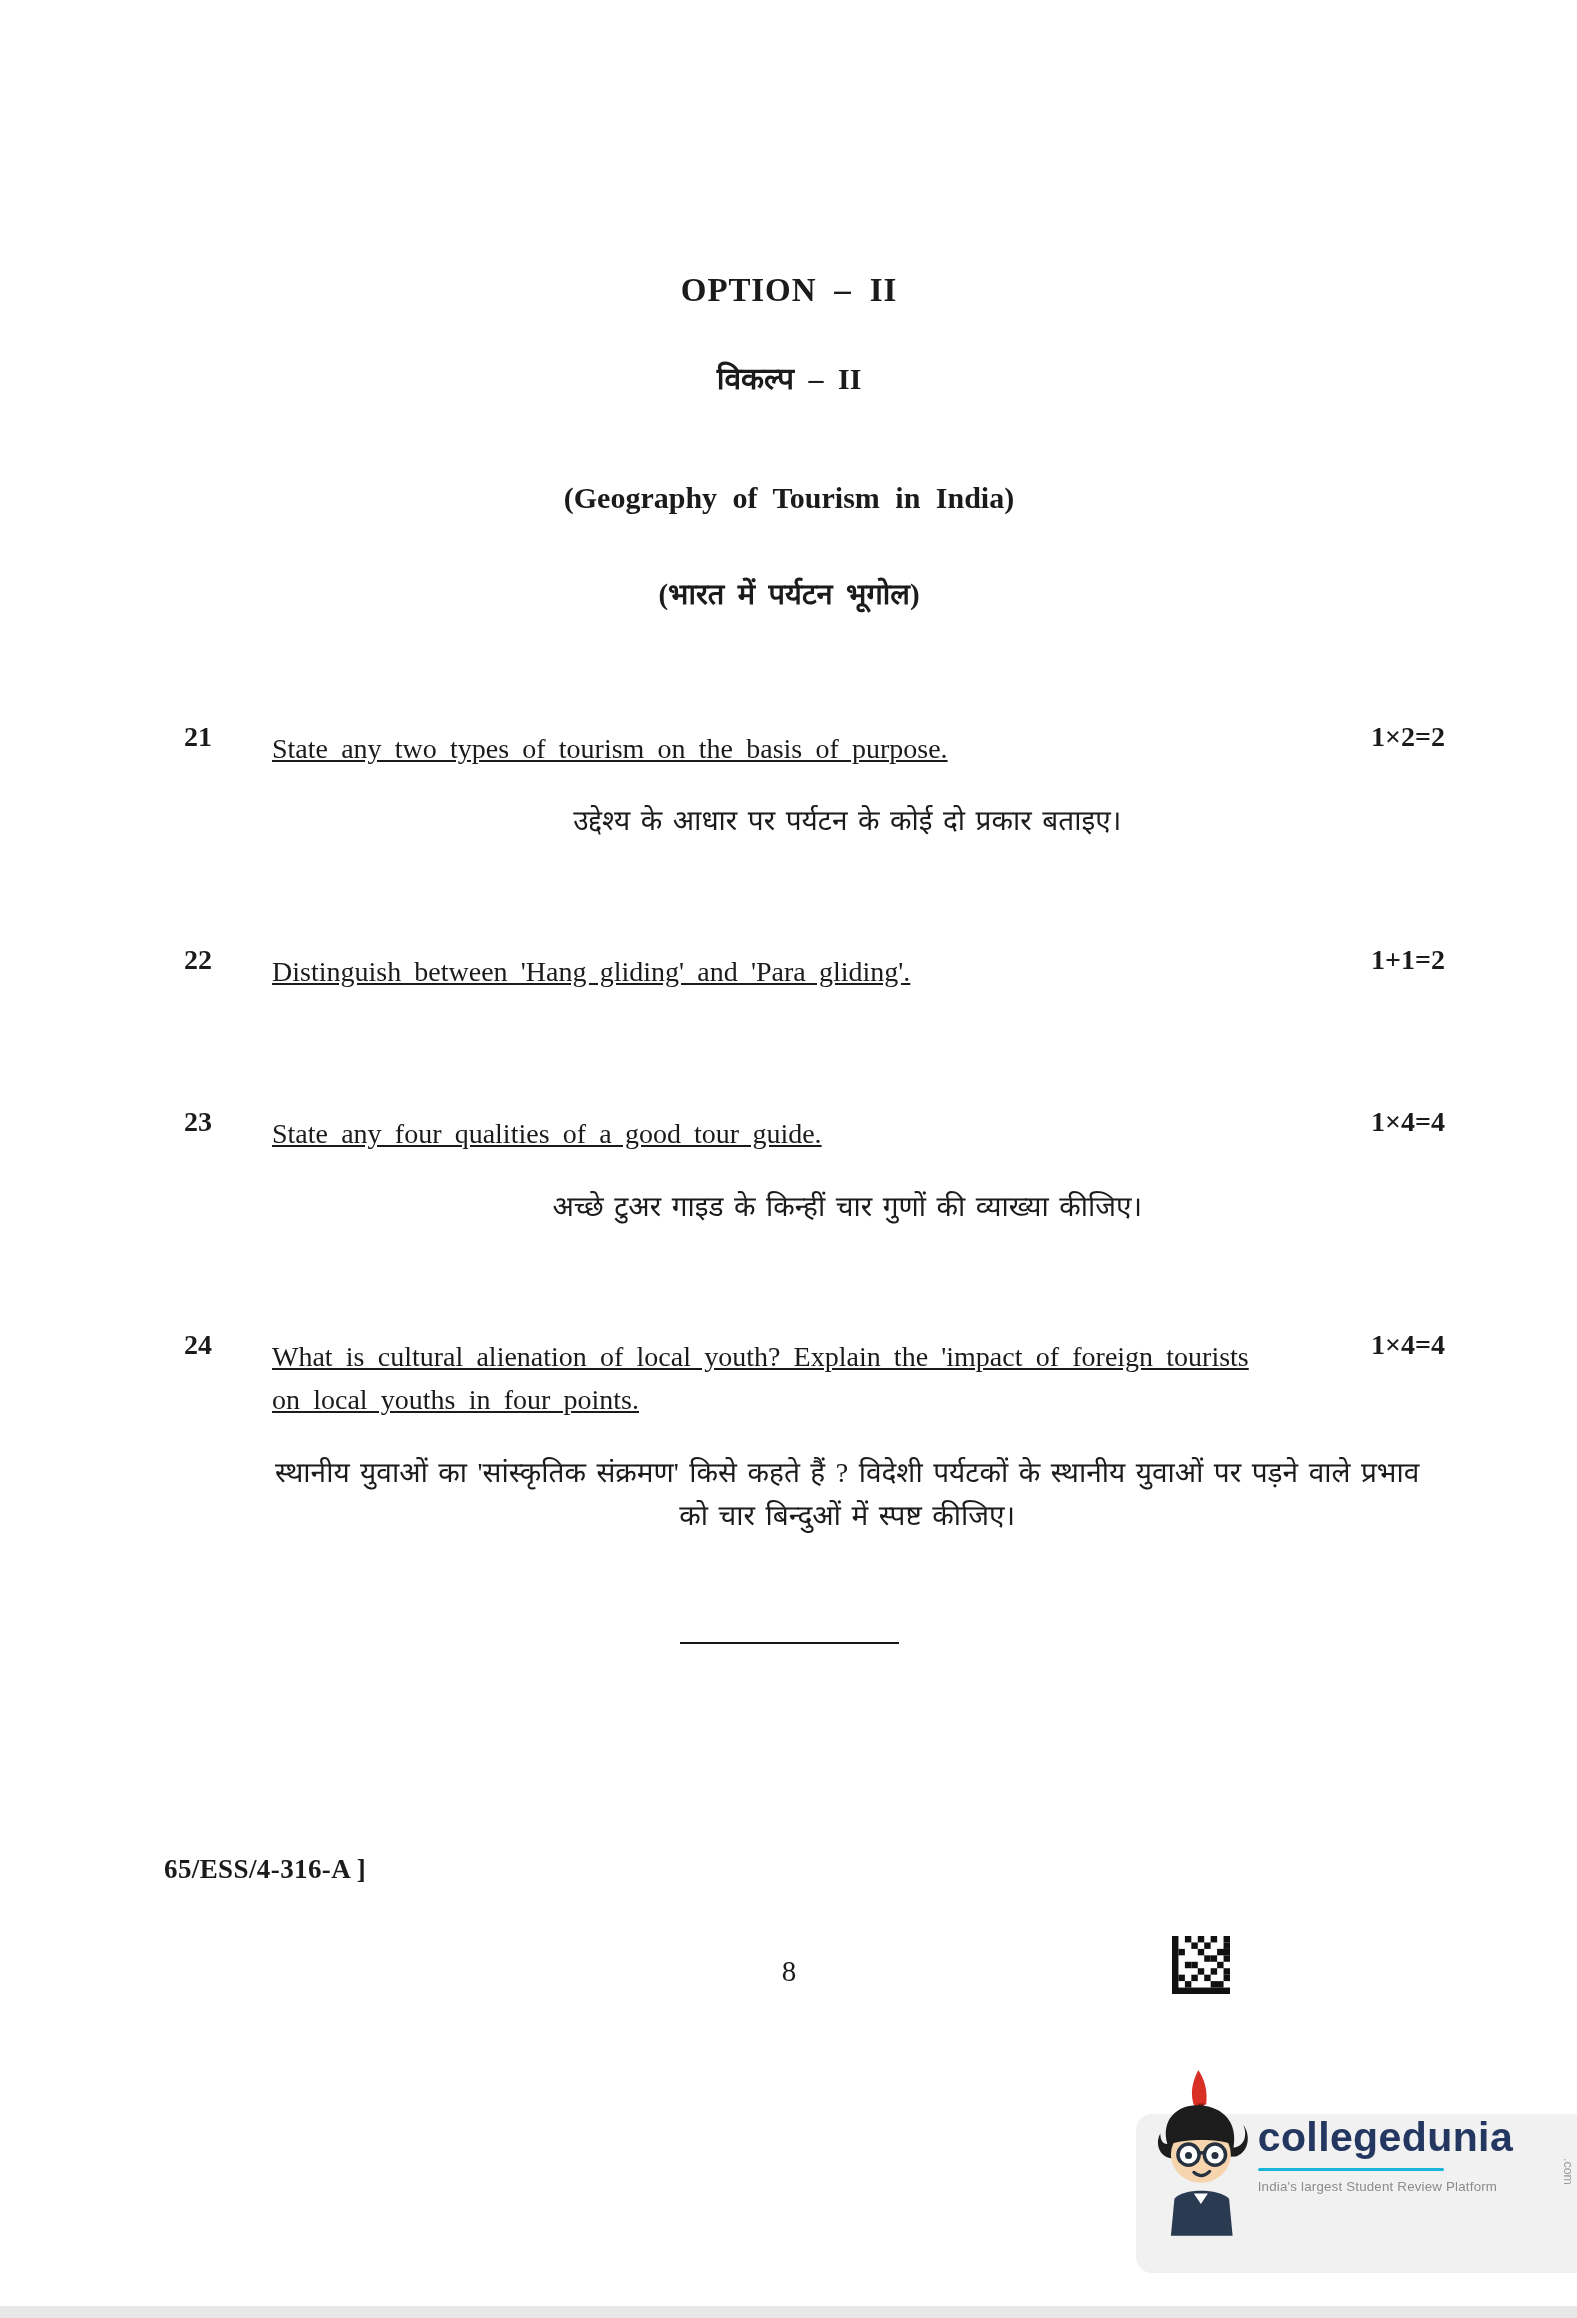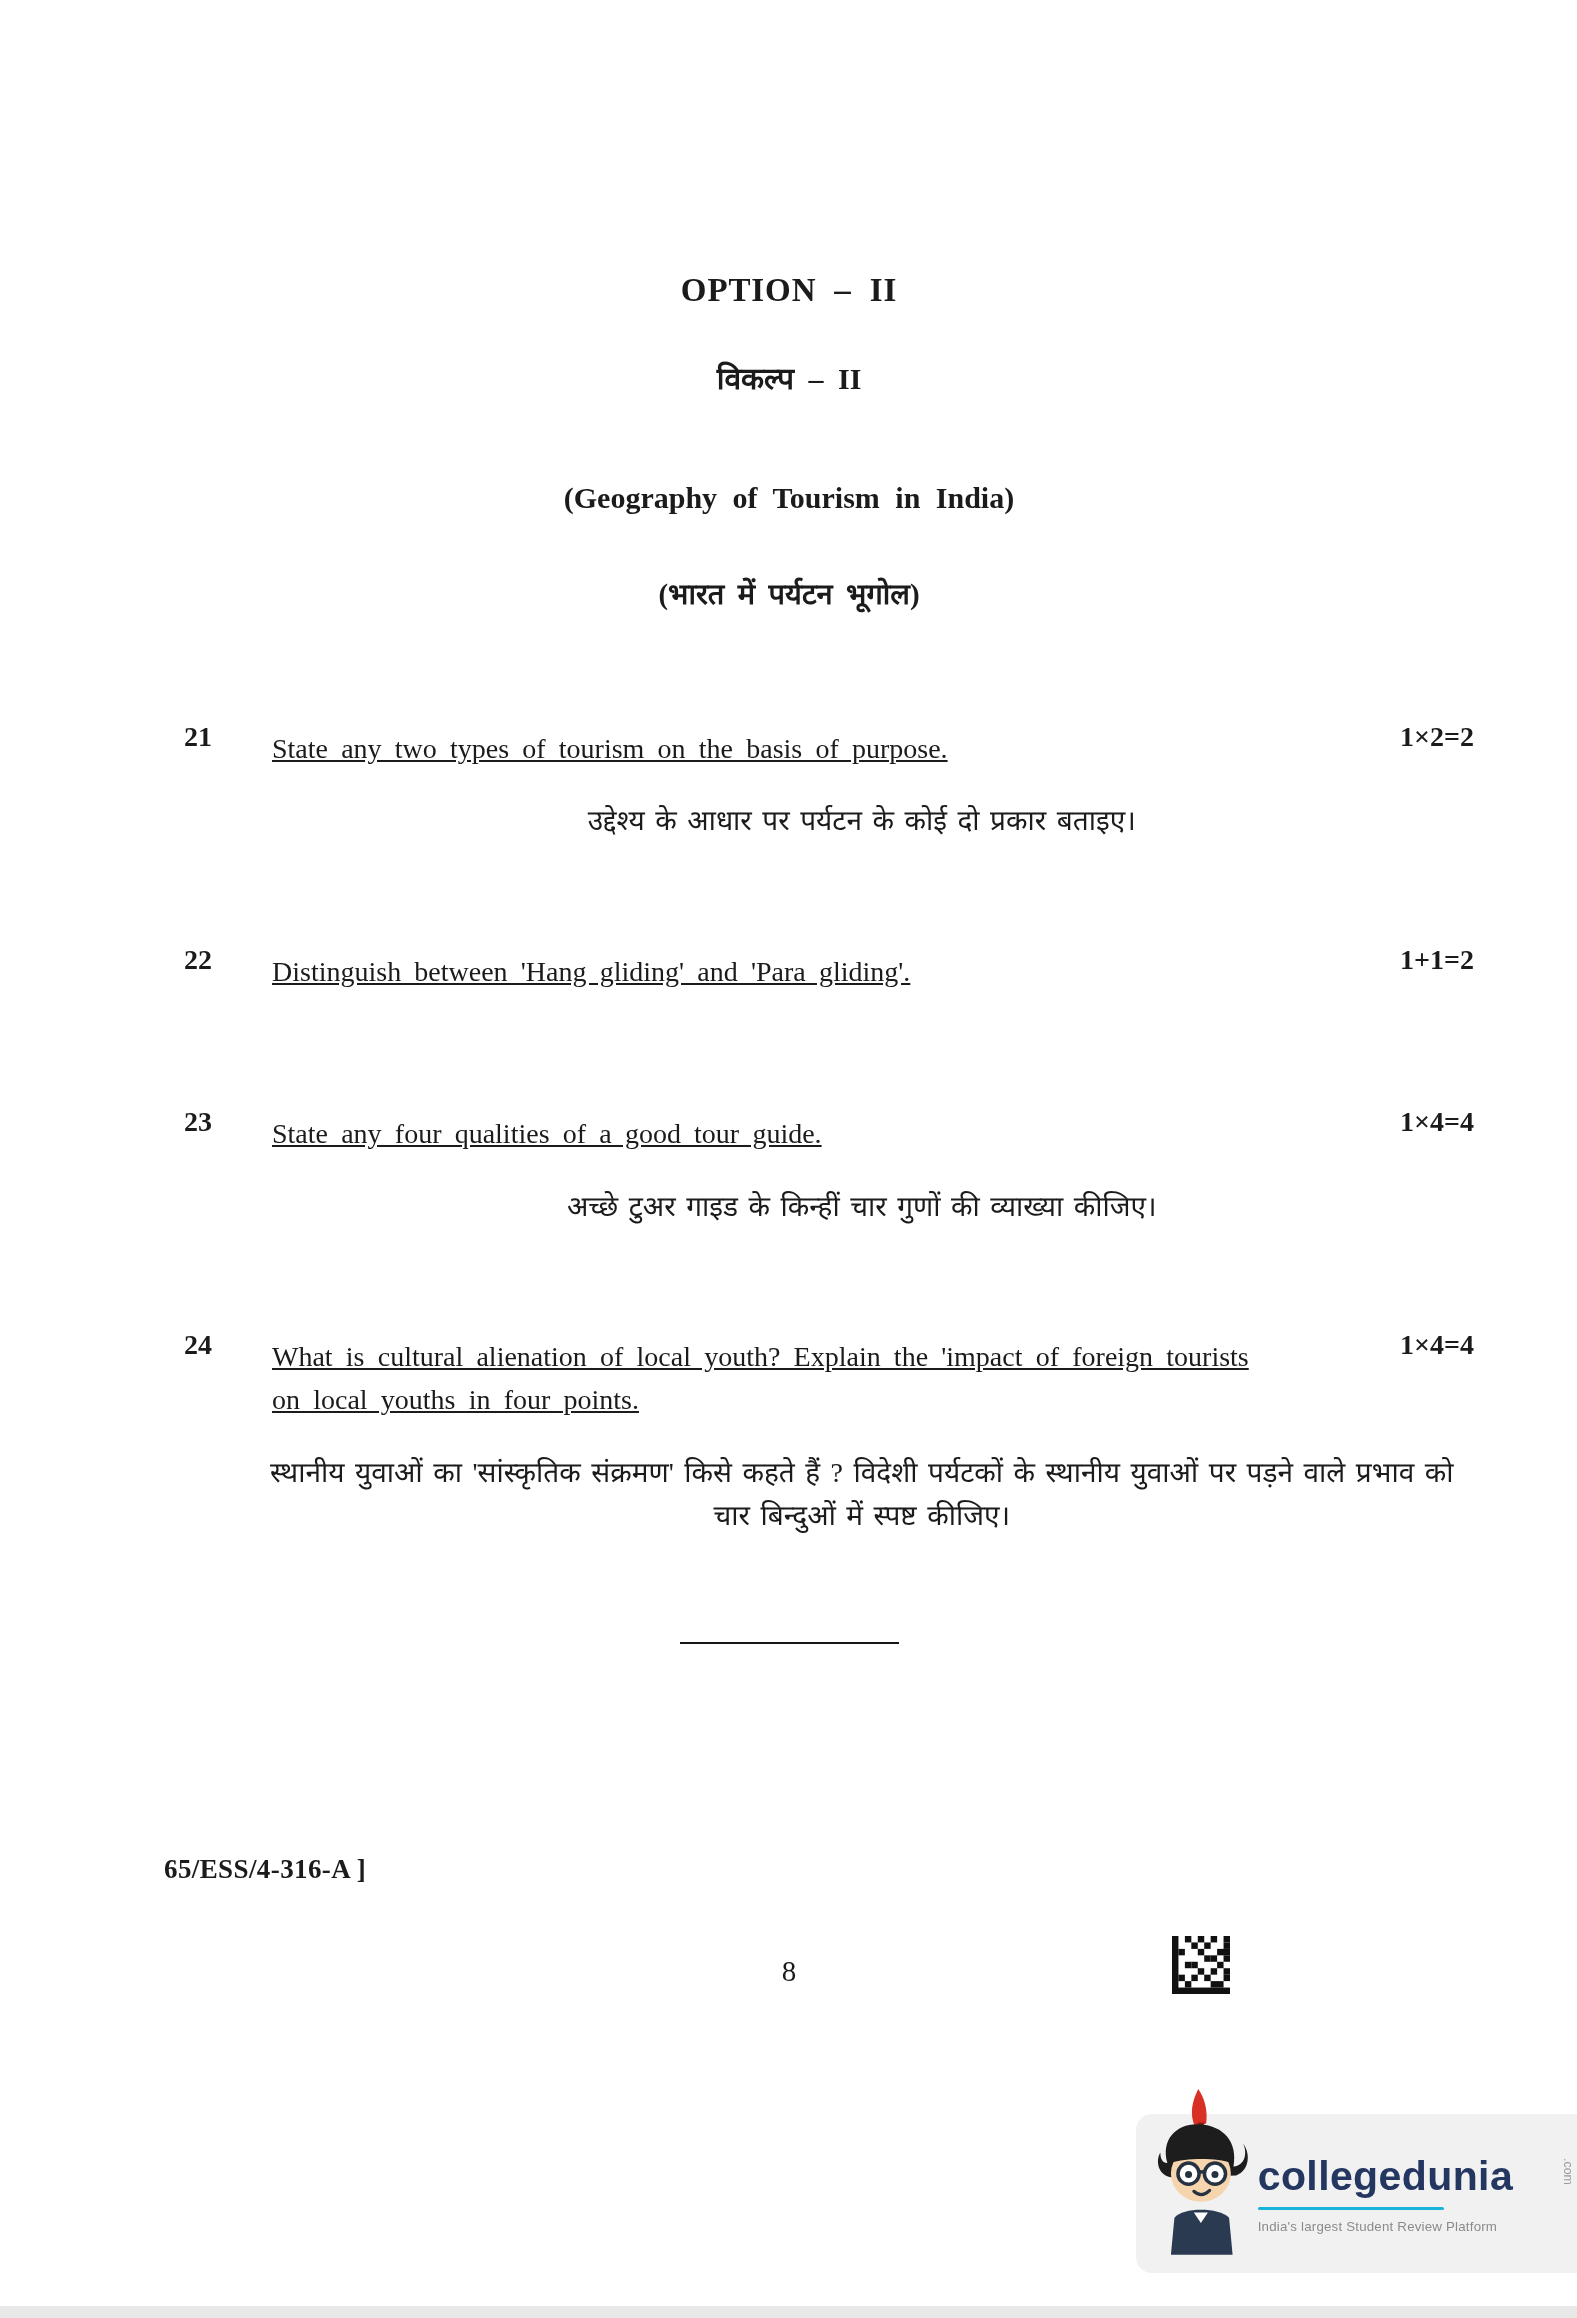--- a/index.html
+++ b/index.html
@@ -14,21 +14,21 @@
   }
 
   
   .header { text-align:center; padding-top:272px; }
   .option-title { font-size:33px; font-weight:bold; word-spacing:8.8px; letter-spacing:0.9px; }
   .option-title-hi { font-size:30px; font-weight:bold; margin-top:48px; word-spacing:7px; }
   .subject-en { font-size:30px; font-weight:bold; margin-top:83px; word-spacing:8px; }
   .subject-hi { font-size:29px; font-weight:bold; margin-top:58px; word-spacing:6.2px; }
 
   
-  .questions { margin-top:103px; padding-left:184px; padding-right:88px; }
+  .questions { margin-top:103px; padding-left:184px; padding-right:117px; }
   .question { position:relative; display:flex; align-items:flex-start; margin-bottom:95px; font-size:28px; }
   .qnum { width:76px; flex:none; font-weight:bold; line-height:1.55; }
   .qbody { flex:1; line-height:1.55; }
   .q-en { margin:12px; word-spacing:6.2px; padding-right:190px;text-decoration:underline; }
   .q-hi { margin:29px 0 0 0; word-spacing:3.5px; padding-right:26.5px;text-align:center; }
   .marks { position:absolute; right:16px; top:0; font-weight:bold; line-height:1.55; white-space:nowrap; }
 
   
   .end-rule { width:219px; height:0; border-top:2.7px solid #161616; margin:104px auto 0 auto; }
 
@@ -36,21 +36,21 @@
   .paper-code { position:absolute; left:164px; top:1854px; font-size:27px; font-weight:bold; letter-spacing:0.4px; }
   .page-num  { position:absolute; left:0; right:0; top:1955px; text-align:center; font-size:29px; }
   .barcode   { position:absolute; left:1172px; top:1936px; width:58px; height:58px; }
 
   
   .branding {
     position:absolute; right:0; top:2114px;
     width:442px; height:159px;
     background:#f1f1f2;
     border-radius:16px 0 0 16px;
-    display:flex; align-items:center;
+    display:flex; align-items:flex-start;
     font-family:"Liberation Sans", sans-serif;
   }
   .mascot { flex:none; margin:-46px 5.3px 0 12.4px; }
   .brand-text { display:flex; flex-direction:column; justify-content:center; }
   .brand-logo { font-size:41px; font-weight:bold; color:#243760; letter-spacing:0.4px; }
   .brand-tagline { font-size:13.3px; color:#8b8b8b; margin-top:8.8px; letter-spacing:0.2px; }
   .brand-accent { width:186px; height:2.7px; background:#19b5d8; margin-top:7px; border-radius:1.8px; }
   .brand-com {
     position:absolute; right:3.5px; top:44px;
     writing-mode:vertical-rl;

